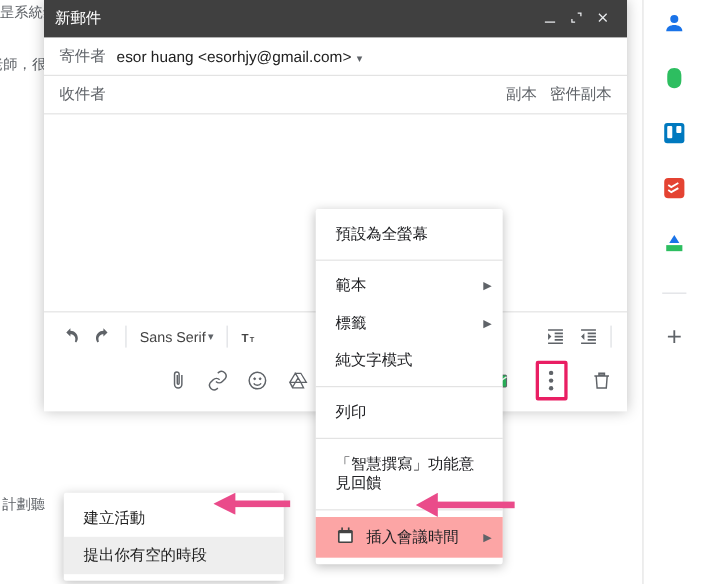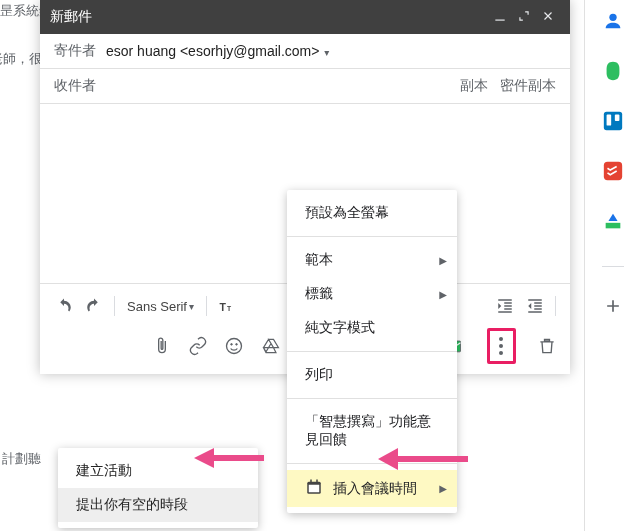--- a/index.html
+++ b/index.html
@@ -36,21 +36,21 @@
   .action-icon svg { width: 20px; height: 20px; fill: #5f6368; stroke: #5f6368; }
   .spacer { flex: 1; }
   .more-btn { border: 3px solid #e91e63; border-radius: 2px; display: flex; align-items: center; justify-content: center; width: 32px; height: 36px; }
   .more-dots { display: flex; flex-direction: column; gap: 3px; }
   .more-dots span { width: 4px; height: 4px; background: #5f6368; border-radius: 50%; }
   .trash-icon { margin-left: 8px; }
 
   
   .context-menu { position: absolute; left: 258px; top: 190px; width: 170px; background: #fff; box-shadow: 0 2px 10px rgba(0,0,0,0.25); border-radius: 2px; padding: 6px 0; font-size: 14px; color: #202124; margin-left: 29px; }
   .menu-item { display: flex; align-items: center; padding: 8px 18px 8px 18px; cursor: pointer; position: relative; }
-  .menu-item.hover { background: #fef9c3; }
+  .menu-item.hover { background: #fca5a5; }
   .menu-item .arrow { position: absolute; right: 10px; font-size: 10px; color: #5f6368; }
   .menu-item .cal-icon { margin-right: 10px; }
   .menu-sep { height: 1px; background: #e0e0e0; margin: 6px 0; }
 
   
   .submenu { position: absolute; left: 58px; top: 448px; width: 200px; background: #fff; box-shadow: 0 2px 10px rgba(0,0,0,0.25); border-radius: 2px; padding: 6px 0; font-size: 14px; }
   .submenu .menu-item.hover { background: #eee; }
 
   
   .arrow-annot { position: absolute; }

